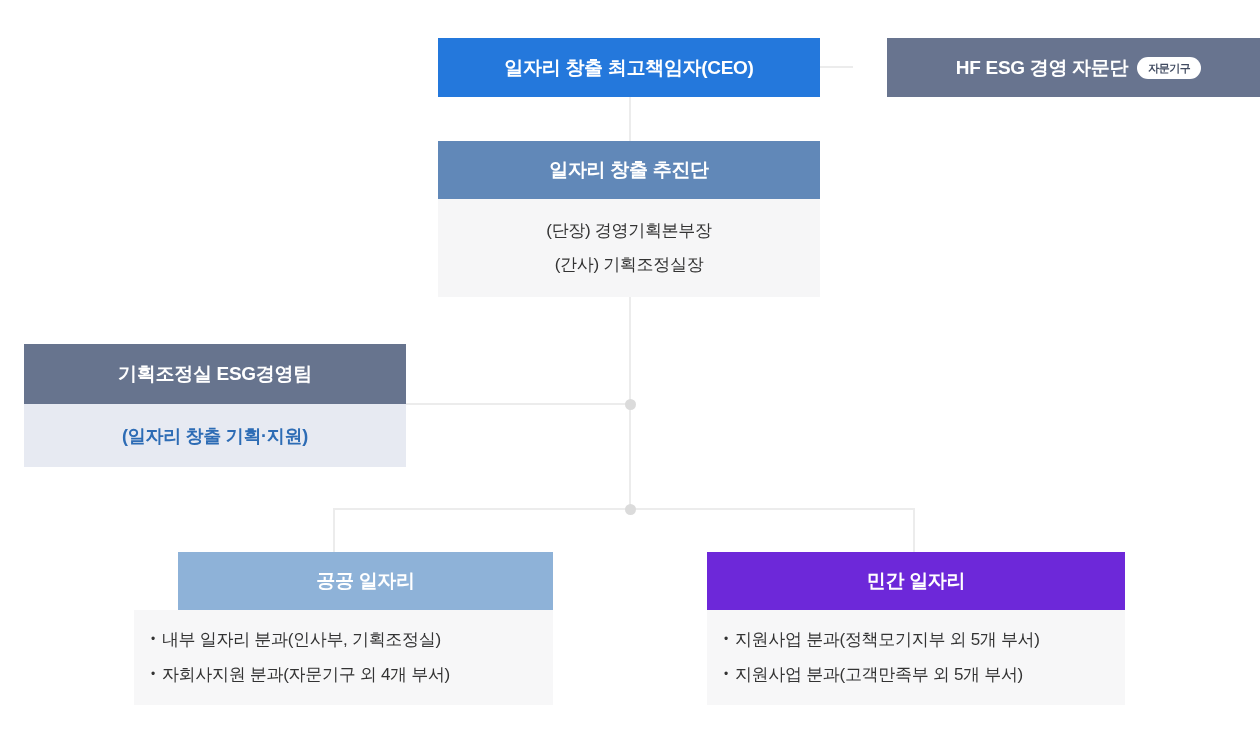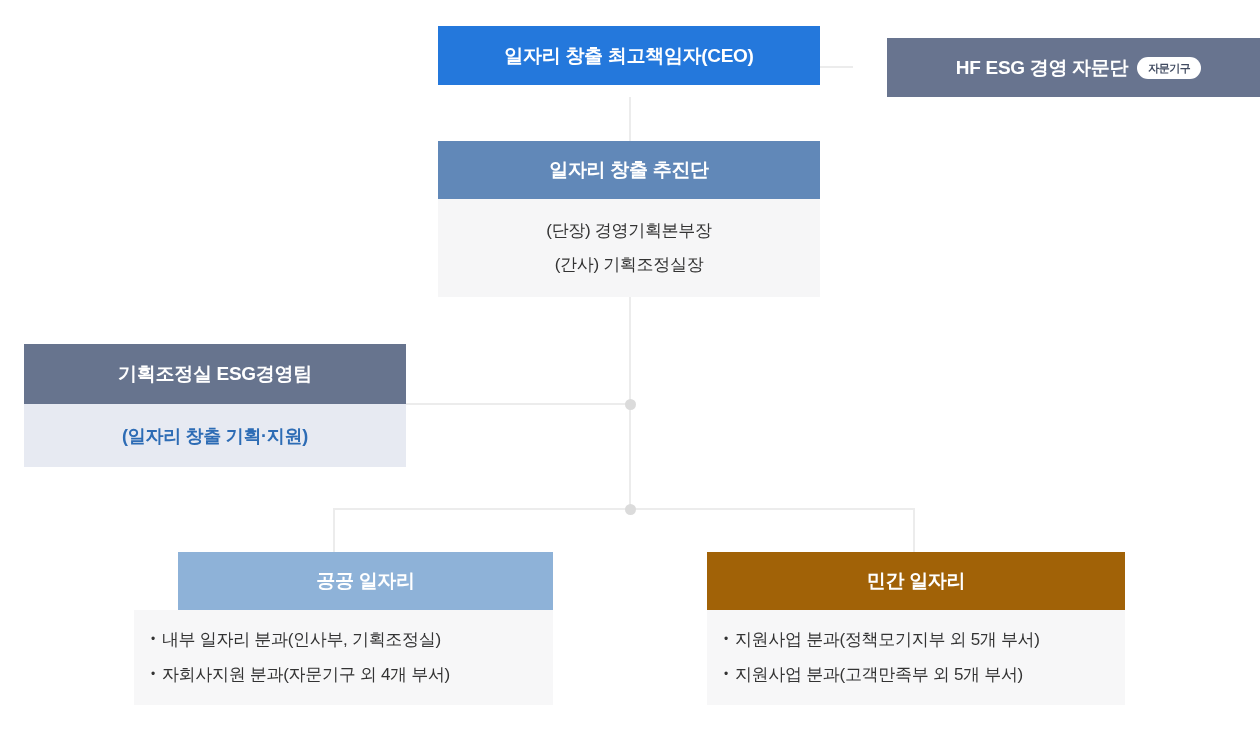--- a/index.html
+++ b/index.html
@@ -21,21 +21,21 @@
 
   
   .box { position: absolute; }
   .hdr {
     display: flex; align-items: center; justify-content: center;
     color: #ffffff; font-weight: bold; font-size: 19px; letter-spacing: -0.3px;
   }
   .body-area { letter-spacing: -0.3px; }
 
   
-  .ceo { left: 438px; top: 26px; width: 382px; height: 59px; background: #2478dc; }
+  .ceo { left: 438px; top: 38px; width: 382px; height: 59px; background: #2478dc; }
 
   
   .advisory { left: 887px; top: 38px; width: 383px; height: 59px; background: #68748f; }
   .badge {
     display: inline-block; margin-left: 9px; background: #ffffff; color: #414b61;
     font-size: 11px; font-weight: bold; line-height: 1;
     padding: 6px 11px 5px; border-radius: 13px; letter-spacing: -0.5px;
   }
 
   
@@ -59,21 +59,21 @@
   .bottom-box .hdr { height: 58px; }
   .bottom-box .body-area {
     height: 95px; background: #f7f7f8; color: #333333; font-size: 17px;
     padding: 13px 10px 0 17px;
   }
   .bottom-box .item { line-height: 34px; display: flex; align-items: baseline; }
   .bottom-box .bullet { font-size: 12px; margin-right: 7px; position: relative; top: -2px; }
   .public  { left: 134px; top: 552px; width: 419px; }
   .public .hdr { background: #8eb2d8; margin-left: 44px; }
   .private { left: 707px; top: 552px; width: 418px; }
-  .private .hdr { background: #a16207; text-align: right; }
+  .private .hdr { background: #6d28d9; text-align: right; }
 </style>
 </head>
 <body>
 
 <div class="stage">
 
   <div class="line h" style="left:820px; top:66px; width:33px;"></div>
   <div class="line v" style="left:629px; top:97px; height:44px;"></div>
   <div class="line v" style="left:629px; top:297px; height:212px;"></div>
   <div class="line h" style="left:406px; top:403px; width:224px;"></div>

